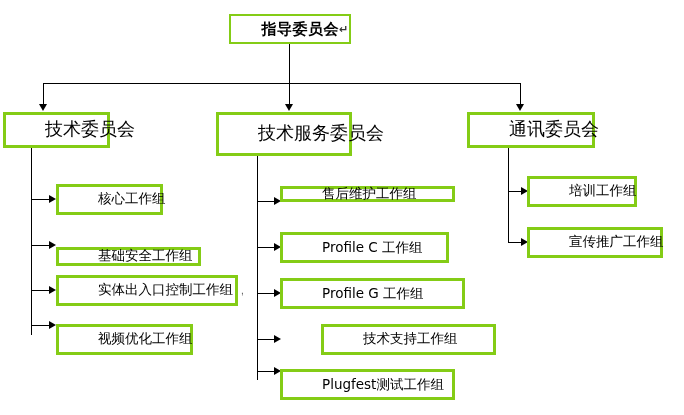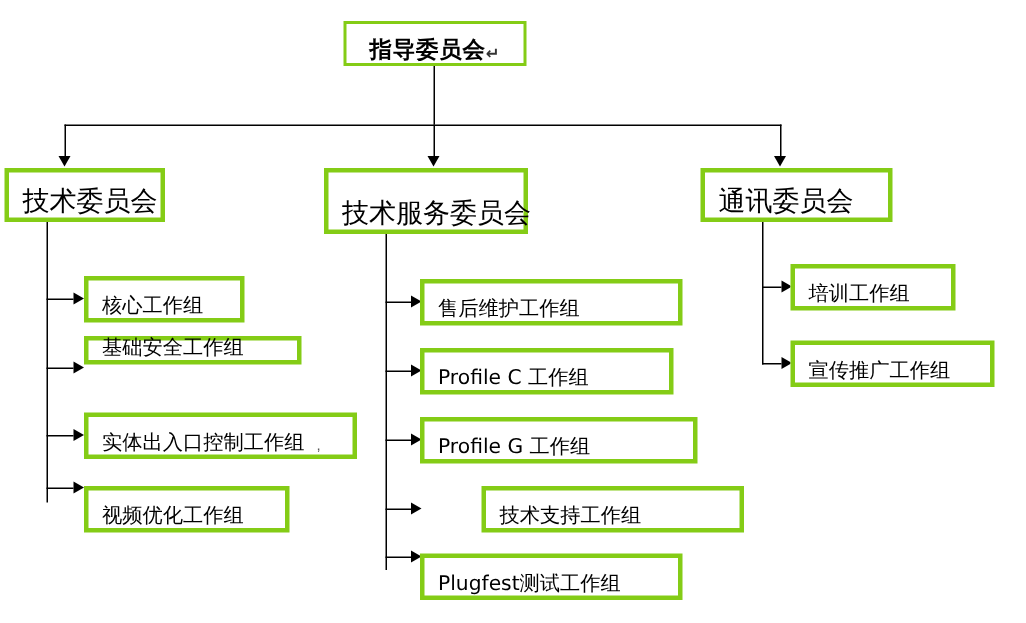--- a/index.html
+++ b/index.html
@@ -14,24 +14,25 @@
     background: #ffffff;
     overflow: hidden;
     font-family: "Liberation Sans", "DejaVu Sans", sans-serif;
   }
   .node {
     position: absolute;
     box-sizing: border-box;
     border: 3px solid #84cc16;
     background: #ffffff;
     display: flex;
-    align-items: flex-end;
+    align-items: center;
     color: #000000;
     white-space: nowrap;
     overflow: visible;
+    padding-left: 30px;
   }
   .node .label {
     display: block;
     padding-left: 9px;
     padding-right: 6px;
     line-height: 1.1;
   }
   
   .root {
     border-width: 2px;
@@ -137,21 +138,21 @@
   <div class="hline" style="left:31px; top:290px; width:18px;"></div>
   <div class="arrow-right" style="left:49px; top:286px;"></div>
 
   <div class="hline" style="left:31px; top:325px; width:18px;"></div>
   <div class="arrow-right" style="left:49px; top:321px;"></div>
 
   <div class="node leaf" style="left:56px; top:184px; width:107px; height:31px;">
     <span class="label">核心工作组</span>
   </div>
 
-  <div class="node leaf" style="left:56px; top:224px; width:145px; height:19px;">
+  <div class="node leaf" style="left:56px; top:247px; width:145px; height:19px;">
     <span class="label">基础安全工作组</span>
   </div>
 
   <div class="node leaf" style="left:56px; top:275px; width:182px; height:31px;">
     <span class="label">实体出入口控制工作组</span>
       <span class="tail-mark">,</span>
   </div>
 
   <div class="node leaf" style="left:56px; top:324px; width:137px; height:31px;">
     <span class="label">视频优化工作组</span>
@@ -167,21 +168,21 @@
 
   <div class="hline" style="left:257px; top:293px; width:17px;"></div>
   <div class="arrow-right" style="left:274px; top:289px;"></div>
 
   <div class="hline" style="left:257px; top:339px; width:17px;"></div>
   <div class="arrow-right" style="left:274px; top:335px;"></div>
 
   <div class="hline" style="left:257px; top:371px; width:17px;"></div>
   <div class="arrow-right" style="left:274px; top:367px;"></div>
 
-  <div class="node leaf" style="left:280px; top:186px; width:175px; height:31px;">
+  <div class="node leaf" style="left:280px; top:186px; width:175px; height:16px;">
     <span class="label">售后维护工作组</span>
   </div>
 
   <div class="node leaf latin" style="left:280px; top:232px; width:169px; height:31px;">
     <span class="label">Profile C 工作组</span>
   </div>
 
   <div class="node leaf latin" style="left:280px; top:278px; width:185px; height:31px;">
     <span class="label">Profile G 工作组</span>
   </div>

